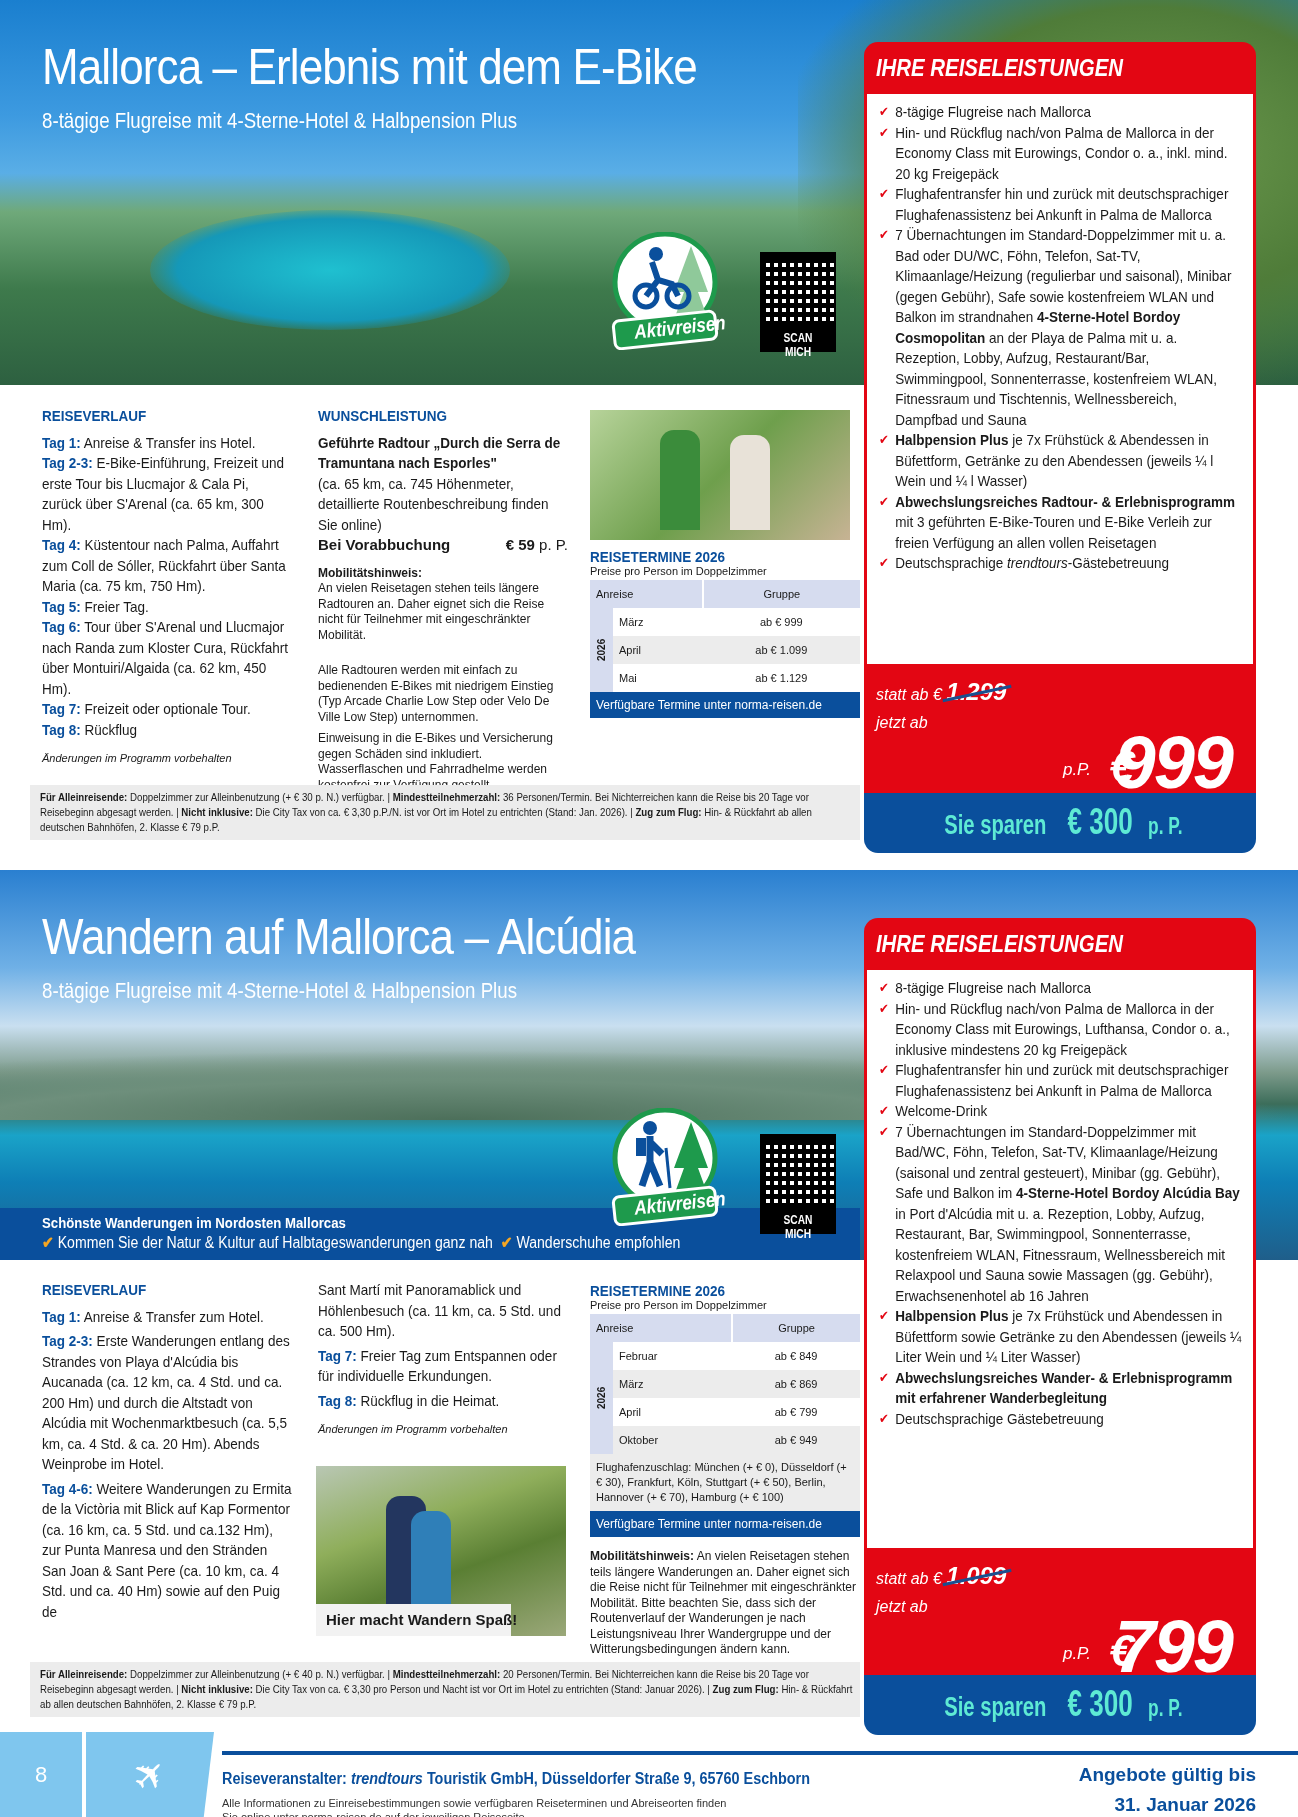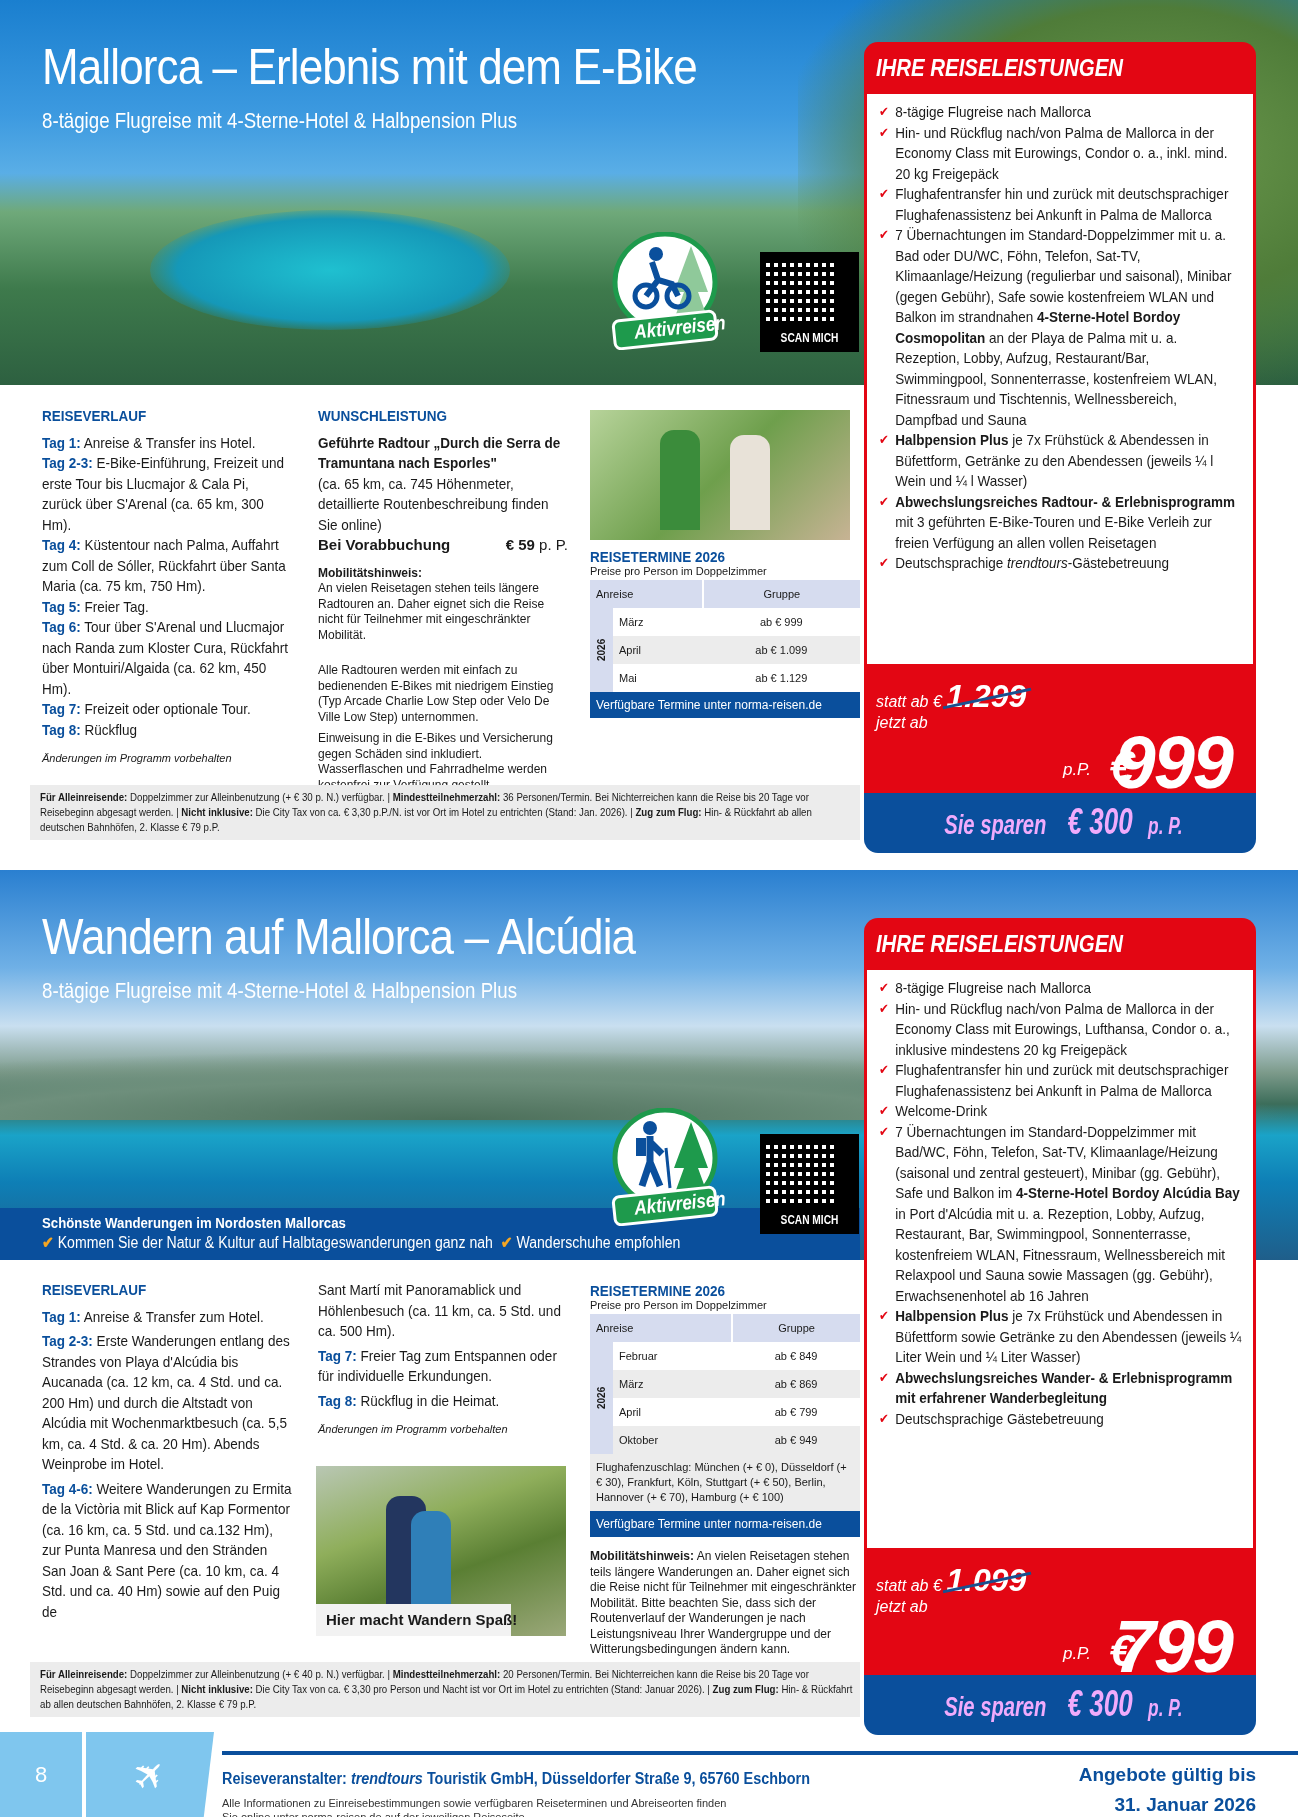--- a/index.html
+++ b/index.html
@@ -6,21 +6,21 @@
 body{width:1298px;height:1817px;background:#fff;font-family:"Liberation Sans",sans-serif;color:#1a1a1a;position:relative;overflow:hidden}
 .offer{position:absolute;left:0;width:1298px}
 .hero{position:absolute;left:0;top:0;width:1298px;overflow:hidden}
 .title{position:absolute;left:42px;color:#fff;font-size:50px;font-weight:400;letter-spacing:-1px;transform:scaleX(0.88);transform-origin:left}
 .subtitle{position:absolute;left:42px;color:#fff;font-size:22px;transform:scaleX(0.85);transform-origin:left}
 .band{position:absolute;left:0;width:860px;background:#0a4f9c;color:#fff;padding:6px 0 0 42px}
 .band .b1{font-weight:700;font-size:15px;transform:scaleX(0.88);transform-origin:left;white-space:nowrap}
 .band .b2{font-size:16px;transform:scaleX(0.88);transform-origin:left;white-space:nowrap;margin-top:2px}
 .chk{color:#f5a623;font-weight:700}
 .badge{position:absolute;width:118px;height:118px}
-.qr{position:absolute;width:99px;height:100px;background:#000;padding:6px}
+.qr{position:absolute;width:76px;height:100px;background:#000;padding:6px}
 .qr .grid{width:68px;height:68px;background:
  repeating-linear-gradient(90deg,#fff 0 4px,#000 4px 8px),#fff;position:relative}
 .qr .grid::before{content:"";position:absolute;inset:0;background:
  repeating-linear-gradient(0deg,#000 0 5px,transparent 5px 9px);mix-blend-mode:multiply}
 .qr .scan{color:#fff;font-weight:700;font-size:12px;text-align:center;margin-top:5px;transform:scaleX(0.85)}
 .col{position:absolute;font-size:15px;line-height:20.5px}
 .h-blue{color:#0a4f9c;font-weight:700;font-size:15px;margin-bottom:6px;transform:scaleX(0.9);transform-origin:left;white-space:nowrap}
 .col p{transform:scaleX(0.9);transform-origin:left;width:111%}
 .tag{color:#0a4f9c;font-weight:700}
 .note{font-style:italic;font-size:11px;margin-top:8px}
@@ -40,28 +40,28 @@
 .photo{position:absolute;overflow:hidden}
 .footer-note{position:absolute;left:30px;width:830px;background:#ececec;font-size:11px;line-height:15px;padding:5px 10px}
 .footer-note p{transform:scaleX(0.88);transform-origin:left;width:114%}
 .panel{position:absolute;left:864px;width:392px;border-radius:14px 14px 0 0;overflow:hidden;background:#e30613}
 .panel-h{color:#fff;font-weight:700;font-style:italic;font-size:24px;padding:12px 14px;transform:scaleX(0.85);transform-origin:left;white-space:nowrap}
 .panel-body{background:#fff;margin:0 3px;padding:8px 10px 8px 12px;font-size:15px;line-height:20.5px}
 .panel-body li{list-style:none;padding-left:18px;position:relative;transform:scaleX(0.9);transform-origin:left;width:111%}
 .panel-body li::before{content:"✔";position:absolute;left:0;color:#e30613;font-size:13px}
 .price{position:relative;height:150px;color:#fff}
 .price .statt{position:absolute;left:12px;top:14px;font-style:italic;font-size:16px}
-.price .old{font-size:32px;font-weight:700;font-style:italic;position:relative}
+.price .old{font-size:24px;font-weight:700;font-style:italic;position:relative}
 .price .old::after{content:"";position:absolute;left:-4px;right:-6px;top:52%;height:3px;background:#1a4f8f;transform:rotate(-12deg)}
 .price .jetzt{position:absolute;left:12px;top:50px;font-style:italic;font-size:16px}
 .price .pp{position:absolute;right:165px;top:96px;font-style:italic;font-size:17px}
 .price .eur{position:absolute;right:122px;top:78px;font-size:44px;font-weight:700;font-style:italic}
 .price .big{position:absolute;right:24px;top:56px;font-size:74px;font-weight:700;font-style:italic;letter-spacing:-2px}
 .price .zb{position:absolute;right:12px;top:132px;font-style:italic;font-size:11px}
-.save{background:#0a4f9c;color:#f0abfc;font-weight:700;font-style:italic;text-align:center;padding:8px 0 10px;font-size:28px;border-radius:0 0 14px 14px;margin-top:-1px}
+.save{background:#0a4f9c;color:#5eead4;font-weight:700;text-align:center;padding:8px 0 10px;font-size:28px;border-radius:0 0 14px 14px;margin-top:-1px}
 .save span{display:inline-block;transform:scaleX(0.85)}
 .save .amt{font-size:36px}
 .save .pp2{font-size:24px}
 .bottom{position:absolute;top:1722px;left:0;width:1298px;height:95px}
 </style>
 </head>
 <body>
 
 <section class="offer" style="top:0;height:850px">
   <div class="hero" style="height:385px;background:linear-gradient(180deg,#1a7fcf 0%,#3d9ae0 30%,#5aaee6 45%,#6fa97a 55%,#3e7a4c 75%,#2d6040 100%)">

